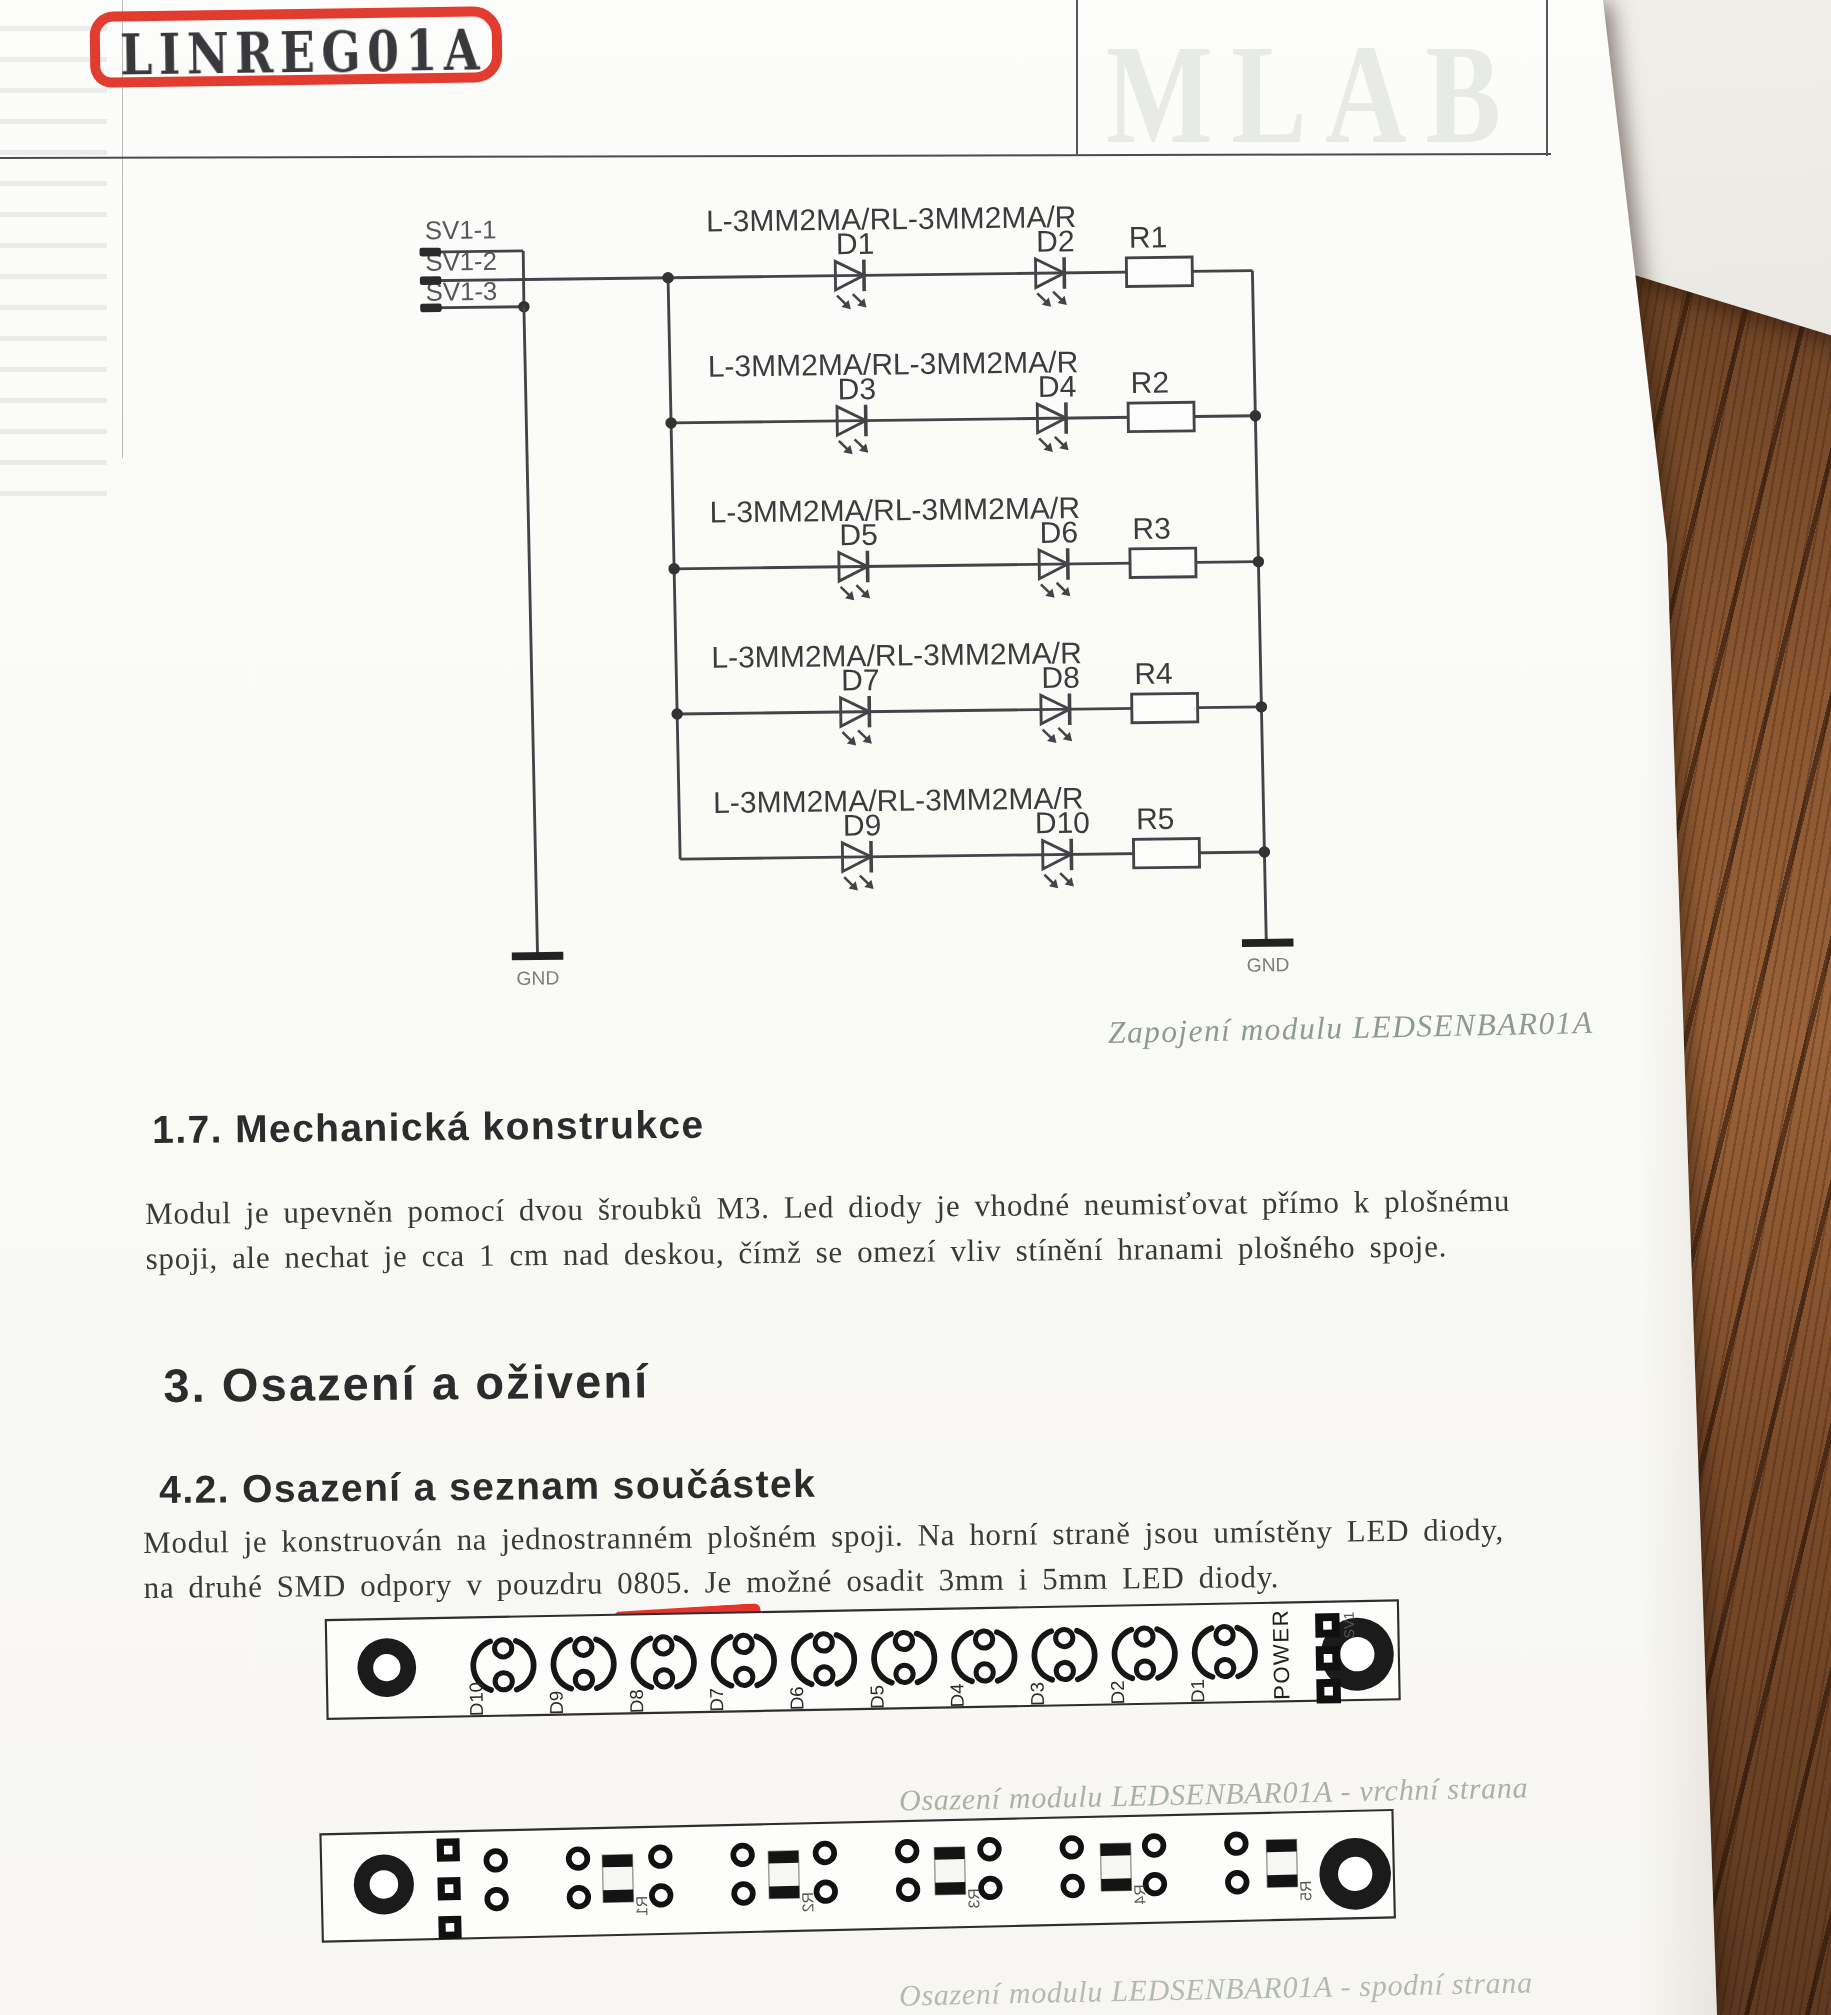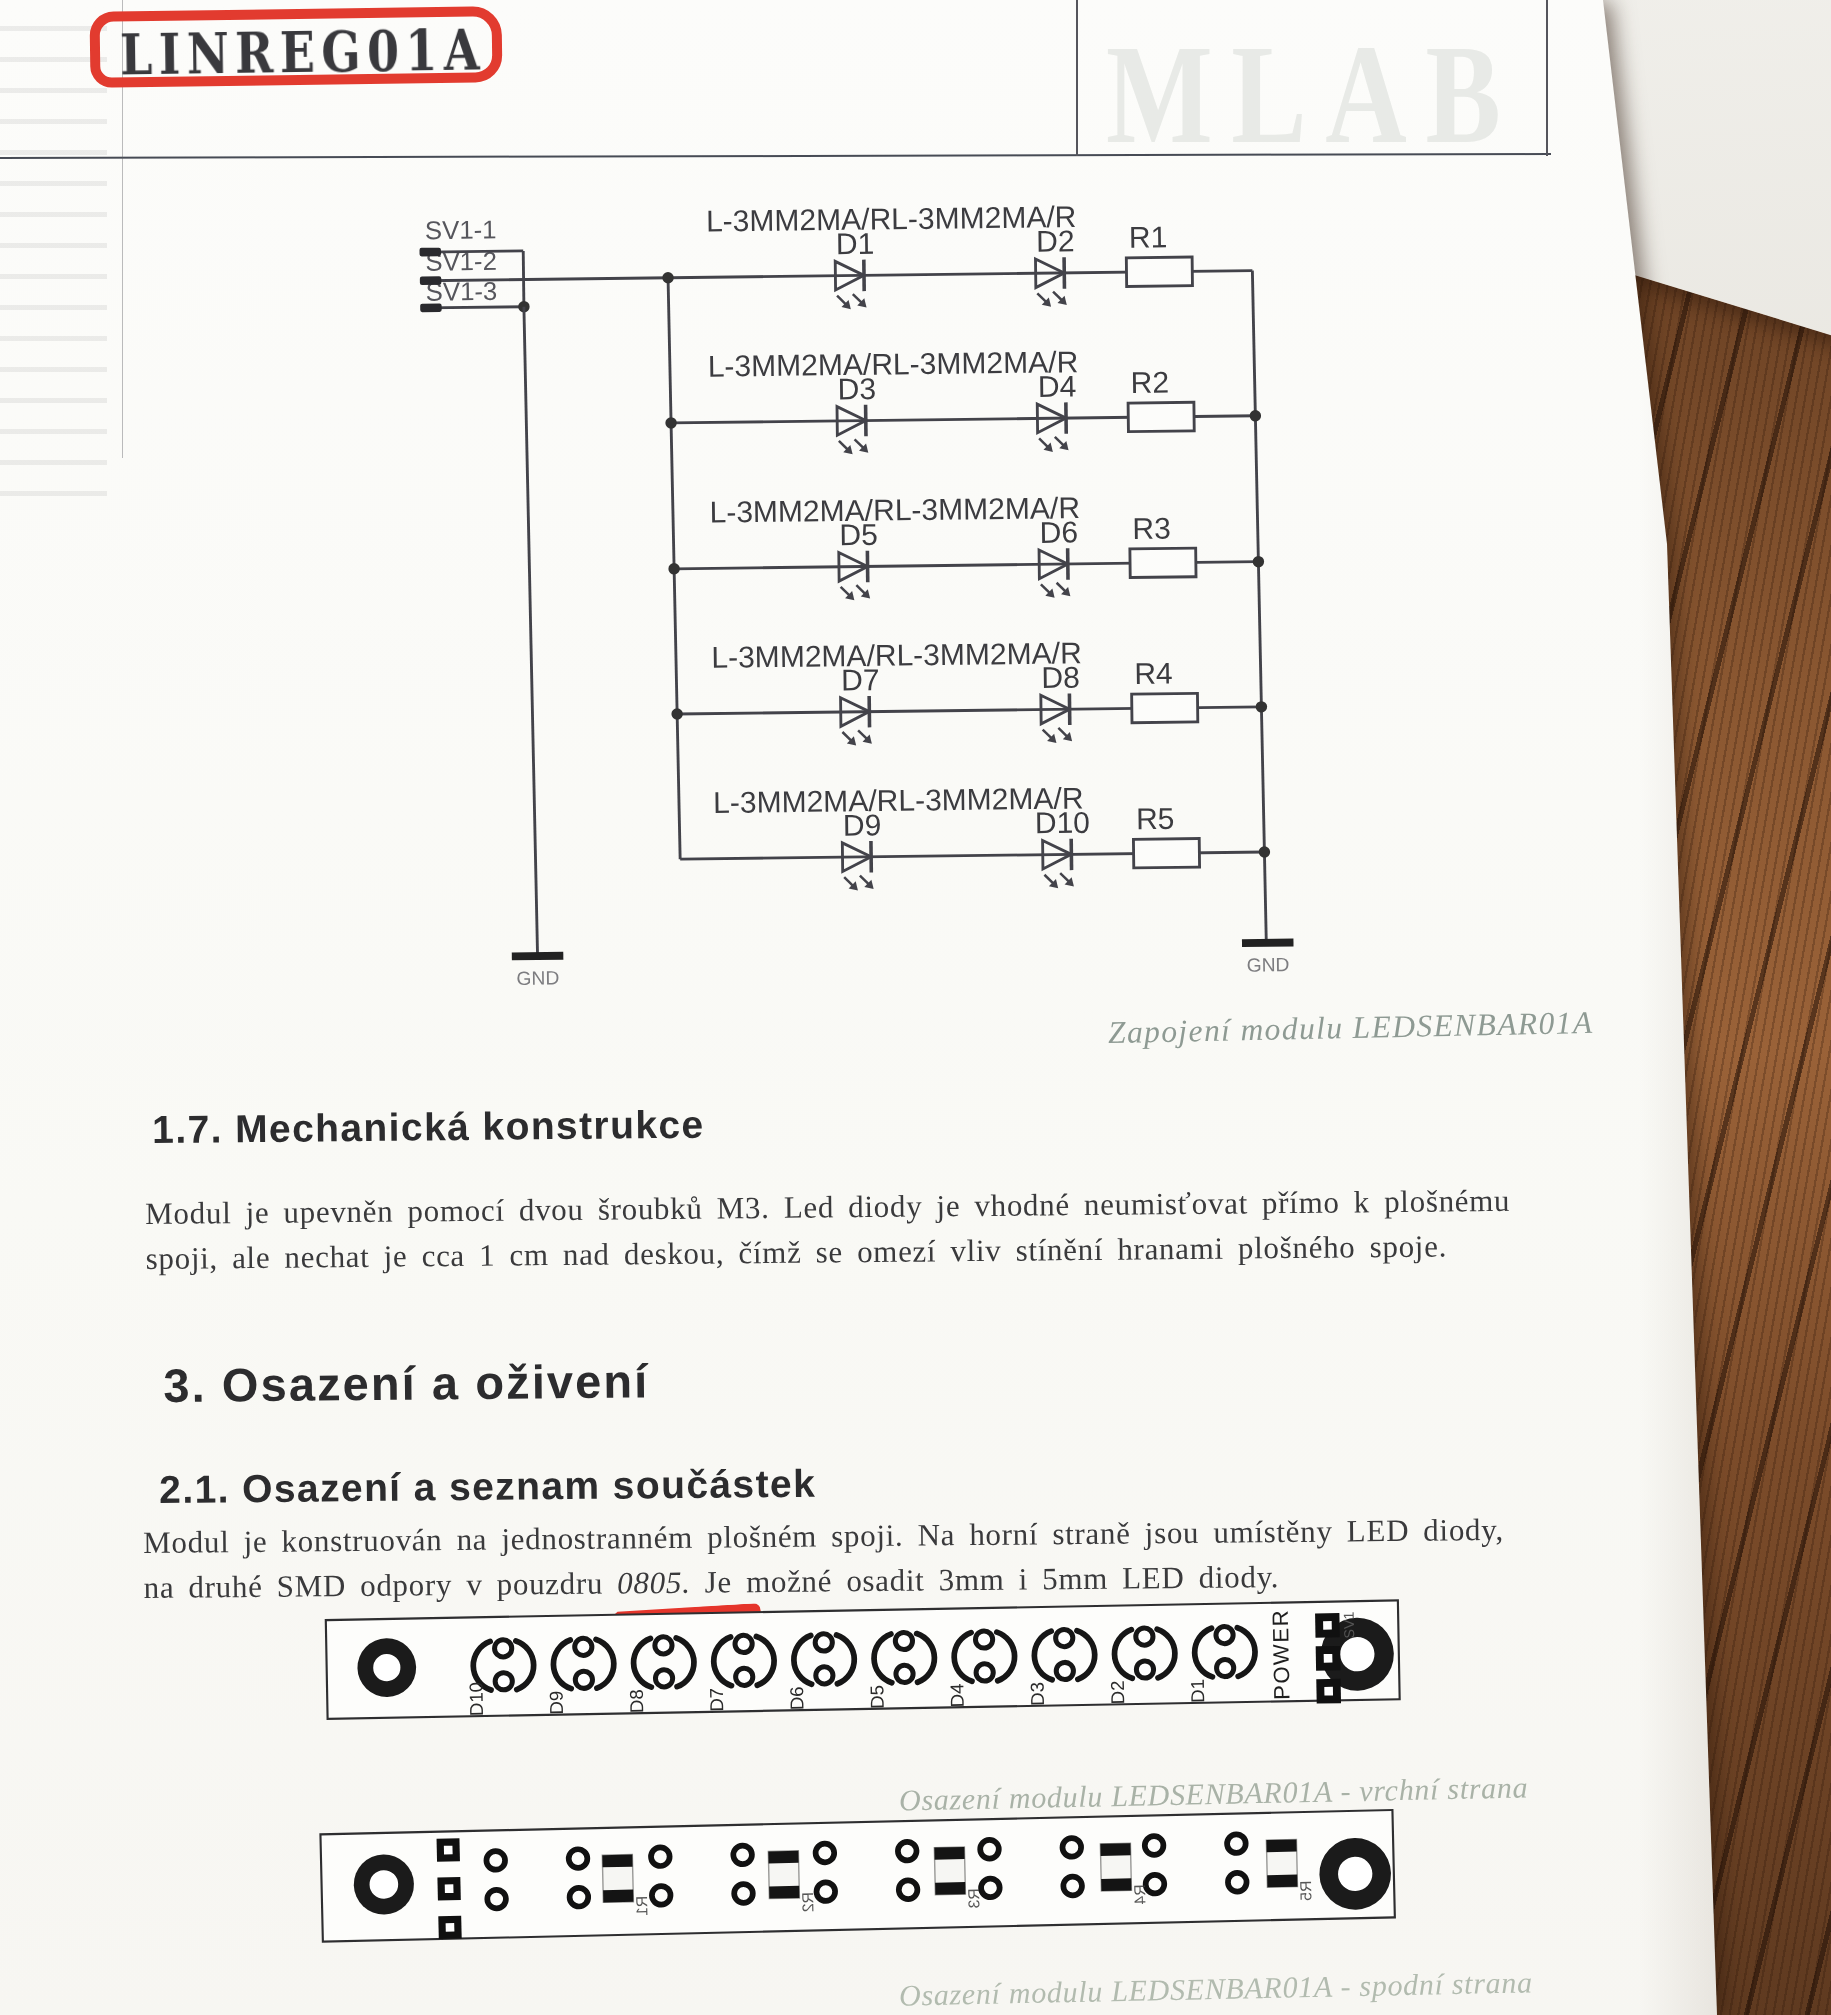--- a/index.html
+++ b/index.html
@@ -53,21 +53,21 @@
   .skew{transform:rotate(-.55deg);transform-origin:left top;}
   .h-sub{position:absolute;font-family:"Liberation Sans",sans-serif;font-weight:700;
     color:#2c2c2e;letter-spacing:1.4px;}
   .h23{left:152px;top:1108px;font-size:39px;}
   .h3{left:163px;top:1358px;font-size:47px;letter-spacing:2.1px;}
   .h31{left:159px;top:1468px;font-size:39px;}
   .body-par{position:absolute;font-size:31px;color:#3a3a3c;letter-spacing:0.7px;word-spacing:5.7px;
     line-height:45px;white-space:nowrap;}
   .p23{left:145px;top:1191px;}
   .p31{left:143px;top:1520px;}
-  .mark-0805{position:relative;font-style:italic;}
+  .mark-0805{position:relative;}
   .red-underline{position:absolute;left:607px;top:1607px;width:154px;height:16.5px;background:#e5352b;
     border-radius:7.2px;transform:rotate(-3deg);
     clip-path:polygon(0% 60%,7% 8%,100% 0%,100% 86%,9% 100%);}
 </style>
 </head>
 <body>
 
 <div class="canvas">
   <div class="wood"></div>
   <div class="sheet-under"></div>
@@ -256,21 +256,21 @@
       <div>Modul je upevněn pomocí dvou šroubků M3. Led diody je vhodné neumisťovat přímo k plošnému</div>
       <div>spoji, ale nechat je cca 1 cm nad deskou, čímž se omezí vliv stínění hranami plošného spoje.</div>
     </div>
 
     <div class="h-sub h3 skew">
       <span>3.</span>
       <span>Osazení a oživení</span>
     </div>
 
     <div class="h-sub h31 skew">
-      <span>2.1.</span>
+      <span>4.2.</span>
       <span>Osazení a seznam součástek</span>
     </div>
     <div class="body-par p31 skew">
       <div>Modul je konstruován na jednostranném plošném spoji. Na horní straně jsou umístěny LED diody,</div>
       <div><span>na druhé SMD odpory v pouzdru </span><span class="mark-0805">0805.</span><span> Je možné osadit 3mm i 5mm LED diody.</span></div>
     </div>
     <div class="red-underline"></div>
 
     <div class="pcb-top">
       <svg id="pcb-top-svg" viewBox="0 0 1520 170" width="1088" height="122">

